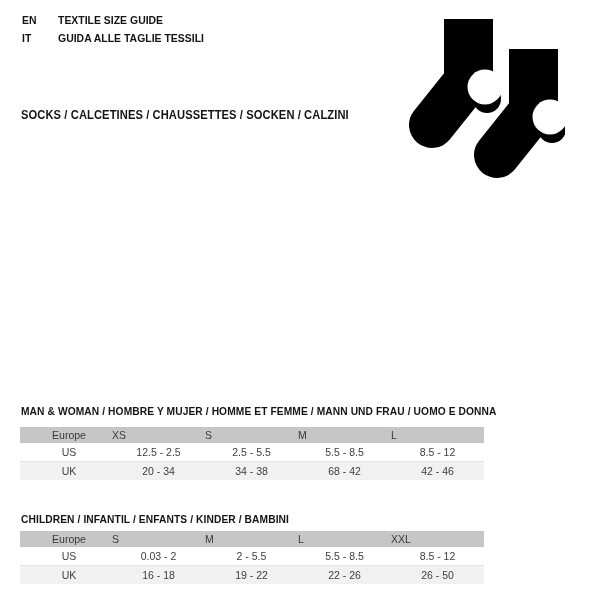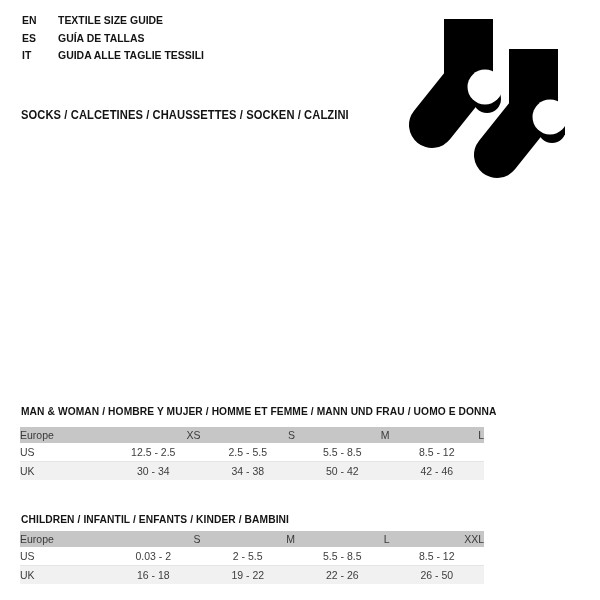--- a/index.html
+++ b/index.html
@@ -34,41 +34,37 @@
 
   table.size {
     position:absolute; left:20px; width:464px; border-collapse:collapse;
     table-layout:fixed; font-size:10.5px; color:#3d3d3d;
   }
   #table-man { top:427px; }
   #table-children { top:531px; }
 
   table.size th {
     background:#c6c6c6; font-weight:400; height:16px; padding:0;
-    text-align:right; color:#3a3a3a;
+    text-align:left; color:#3a3a3a;
   }
   table.size td { height:18px; padding:0; text-align:center; }
   table.size th:first-child,
-  table.size td:first-child { text-align:left; width:86px; }
+  table.size td:first-child { text-align:center; padding-left:6px; width:86px; }
   table.size tbody tr:first-child td { border-bottom:1px solid #e5e5e5; background:#ffffff; }
   table.size tbody tr:last-child { background:#f1f1f1; }
 </style>
 </head>
 <body>
 
 <div class="canvas">
 
   <div class="lang-block">
     <div class="lang-row">
       <span class="lang-code">EN</span>
       <span class="lang-label">TEXTILE SIZE GUIDE</span>
-    </div>
-    <div class="lang-row">
-      <span class="lang-code">ES</span>
-      <span class="lang-label">GUÍA DE TALLAS</span>
     </div>
     <div class="lang-row">
       <span class="lang-code">IT</span>
       <span class="lang-label">GUIDA ALLE TAGLIE TESSILI</span>
     </div>
   </div>
 
   <div class="product-line">SOCKS / CALCETINES / CHAUSSETTES / SOCKEN / CALZINI</div>
 
   <svg class="socks-icon" viewBox="0 0 160 170" xmlns="http://www.w3.org/2000/svg" aria-hidden="true">
@@ -103,23 +99,23 @@
     <tbody>
       <tr>
         <td>US</td>
         <td>12.5 - 2.5</td>
         <td>2.5 - 5.5</td>
         <td>5.5 - 8.5</td>
         <td>8.5 - 12</td>
       </tr>
       <tr>
         <td>UK</td>
-        <td>30 - 34</td>
+        <td>20 - 34</td>
         <td>34 - 38</td>
-        <td>50 - 42</td>
+        <td>68 - 42</td>
         <td>42 - 46</td>
       </tr>
     </tbody>
   </table>
 
   <div class="section-title" id="title-children">CHILDREN / INFANTIL / ENFANTS / KINDER / BAMBINI</div>
 
   <table class="size" id="table-children">
     <thead>
       <tr>

